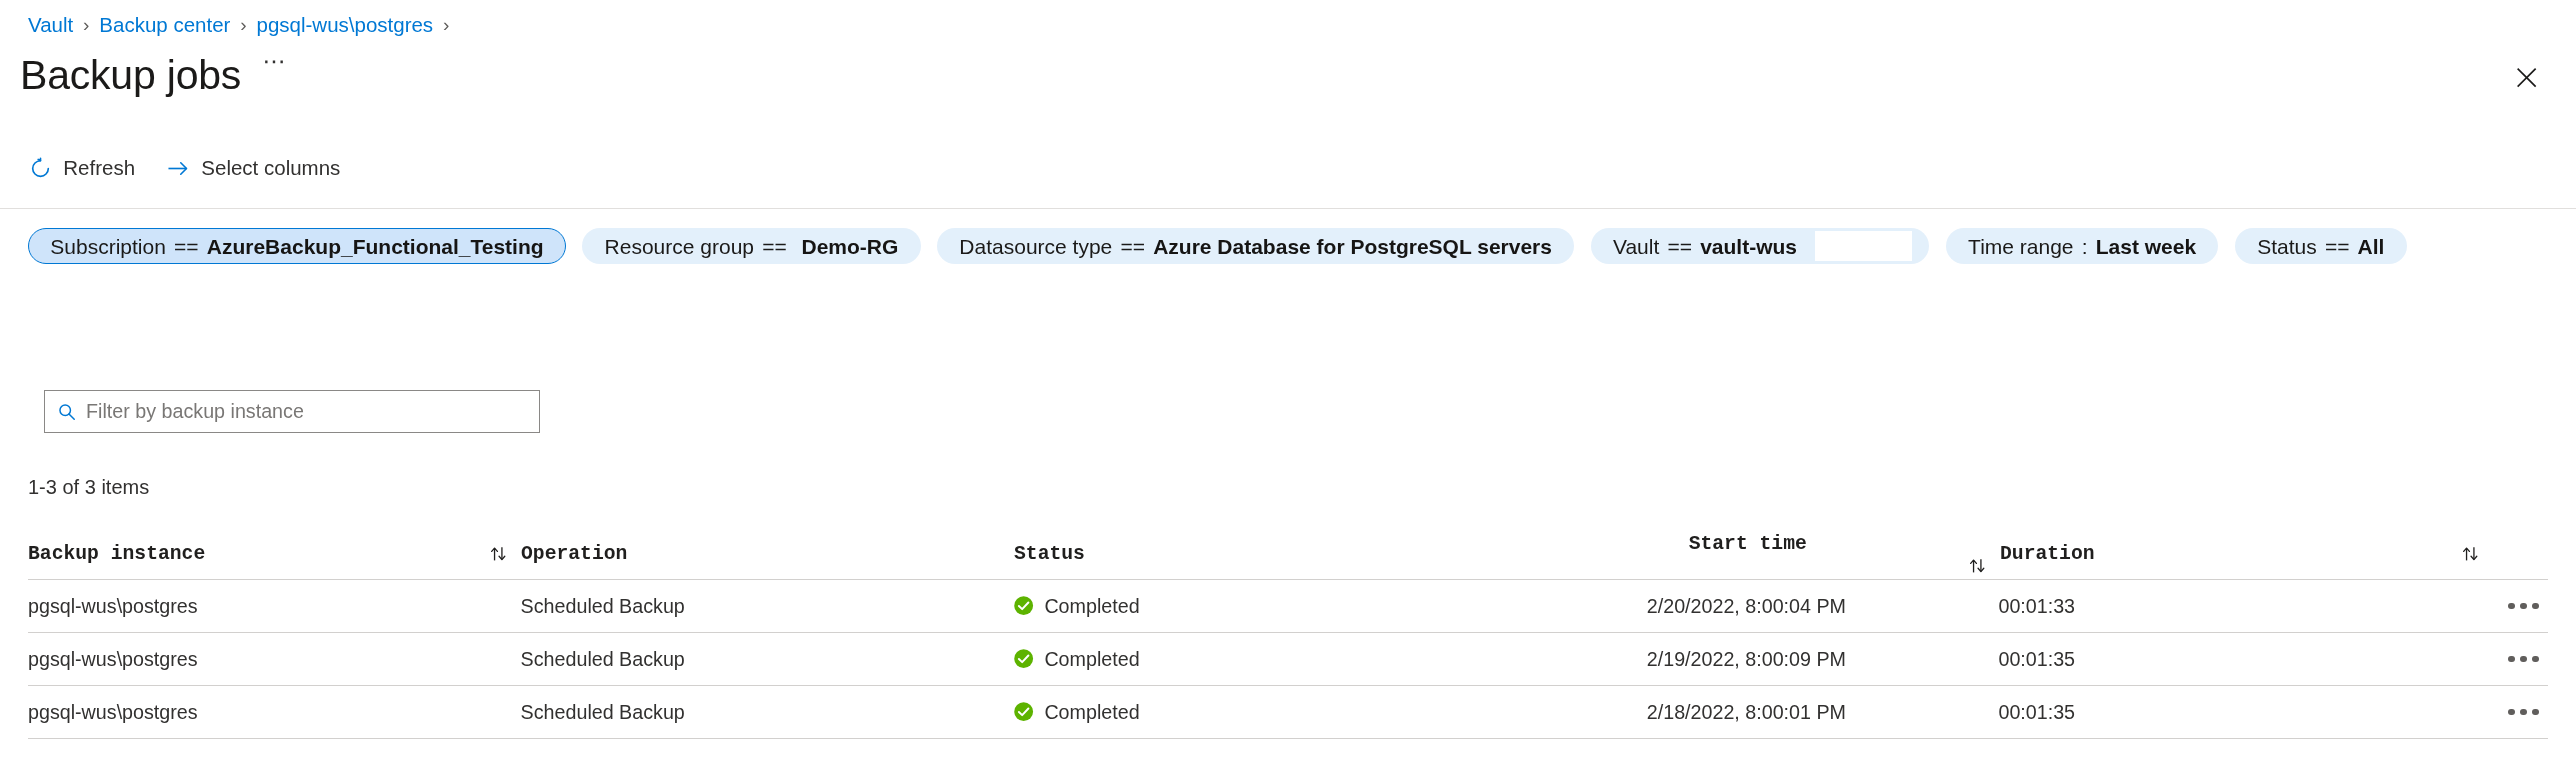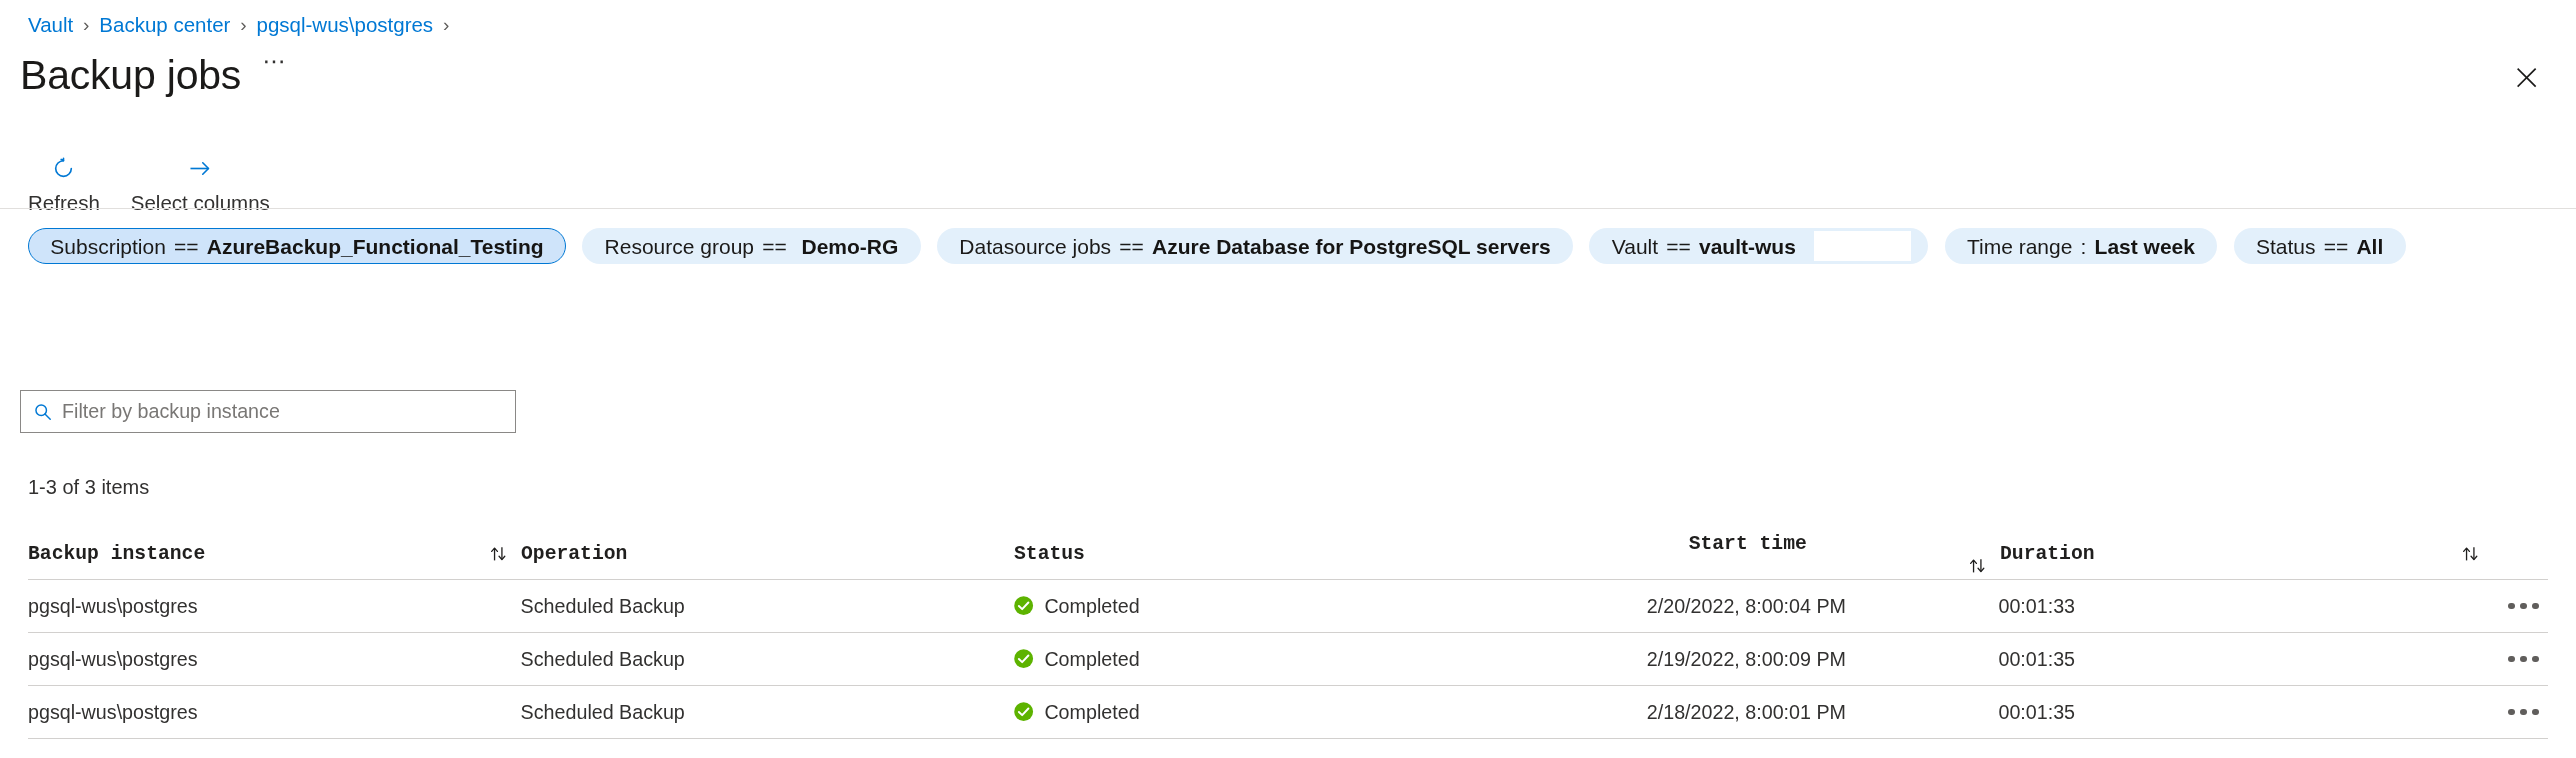--- a/index.html
+++ b/index.html
@@ -86,21 +86,20 @@
   }
   .cmd-btn {
     display: flex;
     align-items: center;
     gap: 10.7px;
     cursor: pointer;
     font-size: 20.5px;
     color: #323130;
     line-height: 24.6px;
     white-space: nowrap;
-    flex-direction: column;
   }
   .cmd-icon {
     display: inline-flex;
     align-items: center;
     justify-content: center;
     width: 24.6px;
     height: 24.6px;
     color: #0078d4;
   }
 
@@ -151,21 +150,21 @@
     width: 97px;
     height: 29.6px;
     background: #ffffff;
     margin-left: 18px;
     margin-right: -4.9px;
   }
 
   
   .searchbox {
     position: absolute;
-    left: 20px;
+    left: 44px;
     top: 390px;
     width: 496px;
     height: 43px;
     border: 0.8px solid #8a8886;
     background: #ffffff;
     display: flex;
     align-items: center;
     padding: 0 11.5px;
     gap: 9.9px;
   }
@@ -322,21 +321,21 @@
     <span class="pv">AzureBackup_Functional_Testing</span>
   </div>
 
   <div class="pill">
     <span class="pk">Resource group</span>
     <span class="pop">==</span>
     <span class="pv pv-pad">Demo-RG</span>
   </div>
 
   <div class="pill">
-    <span class="pk">Datasource jobs</span>
+    <span class="pk">Datasource type</span>
     <span class="pop">==</span>
     <span class="pv">Azure Database for PostgreSQL servers</span>
   </div>
 
   <div class="pill">
     <span class="pk">Vault</span>
     <span class="pop">==</span>
     <span class="pv">vault-wus</span>
     <span class="redaction"></span>
   </div>

